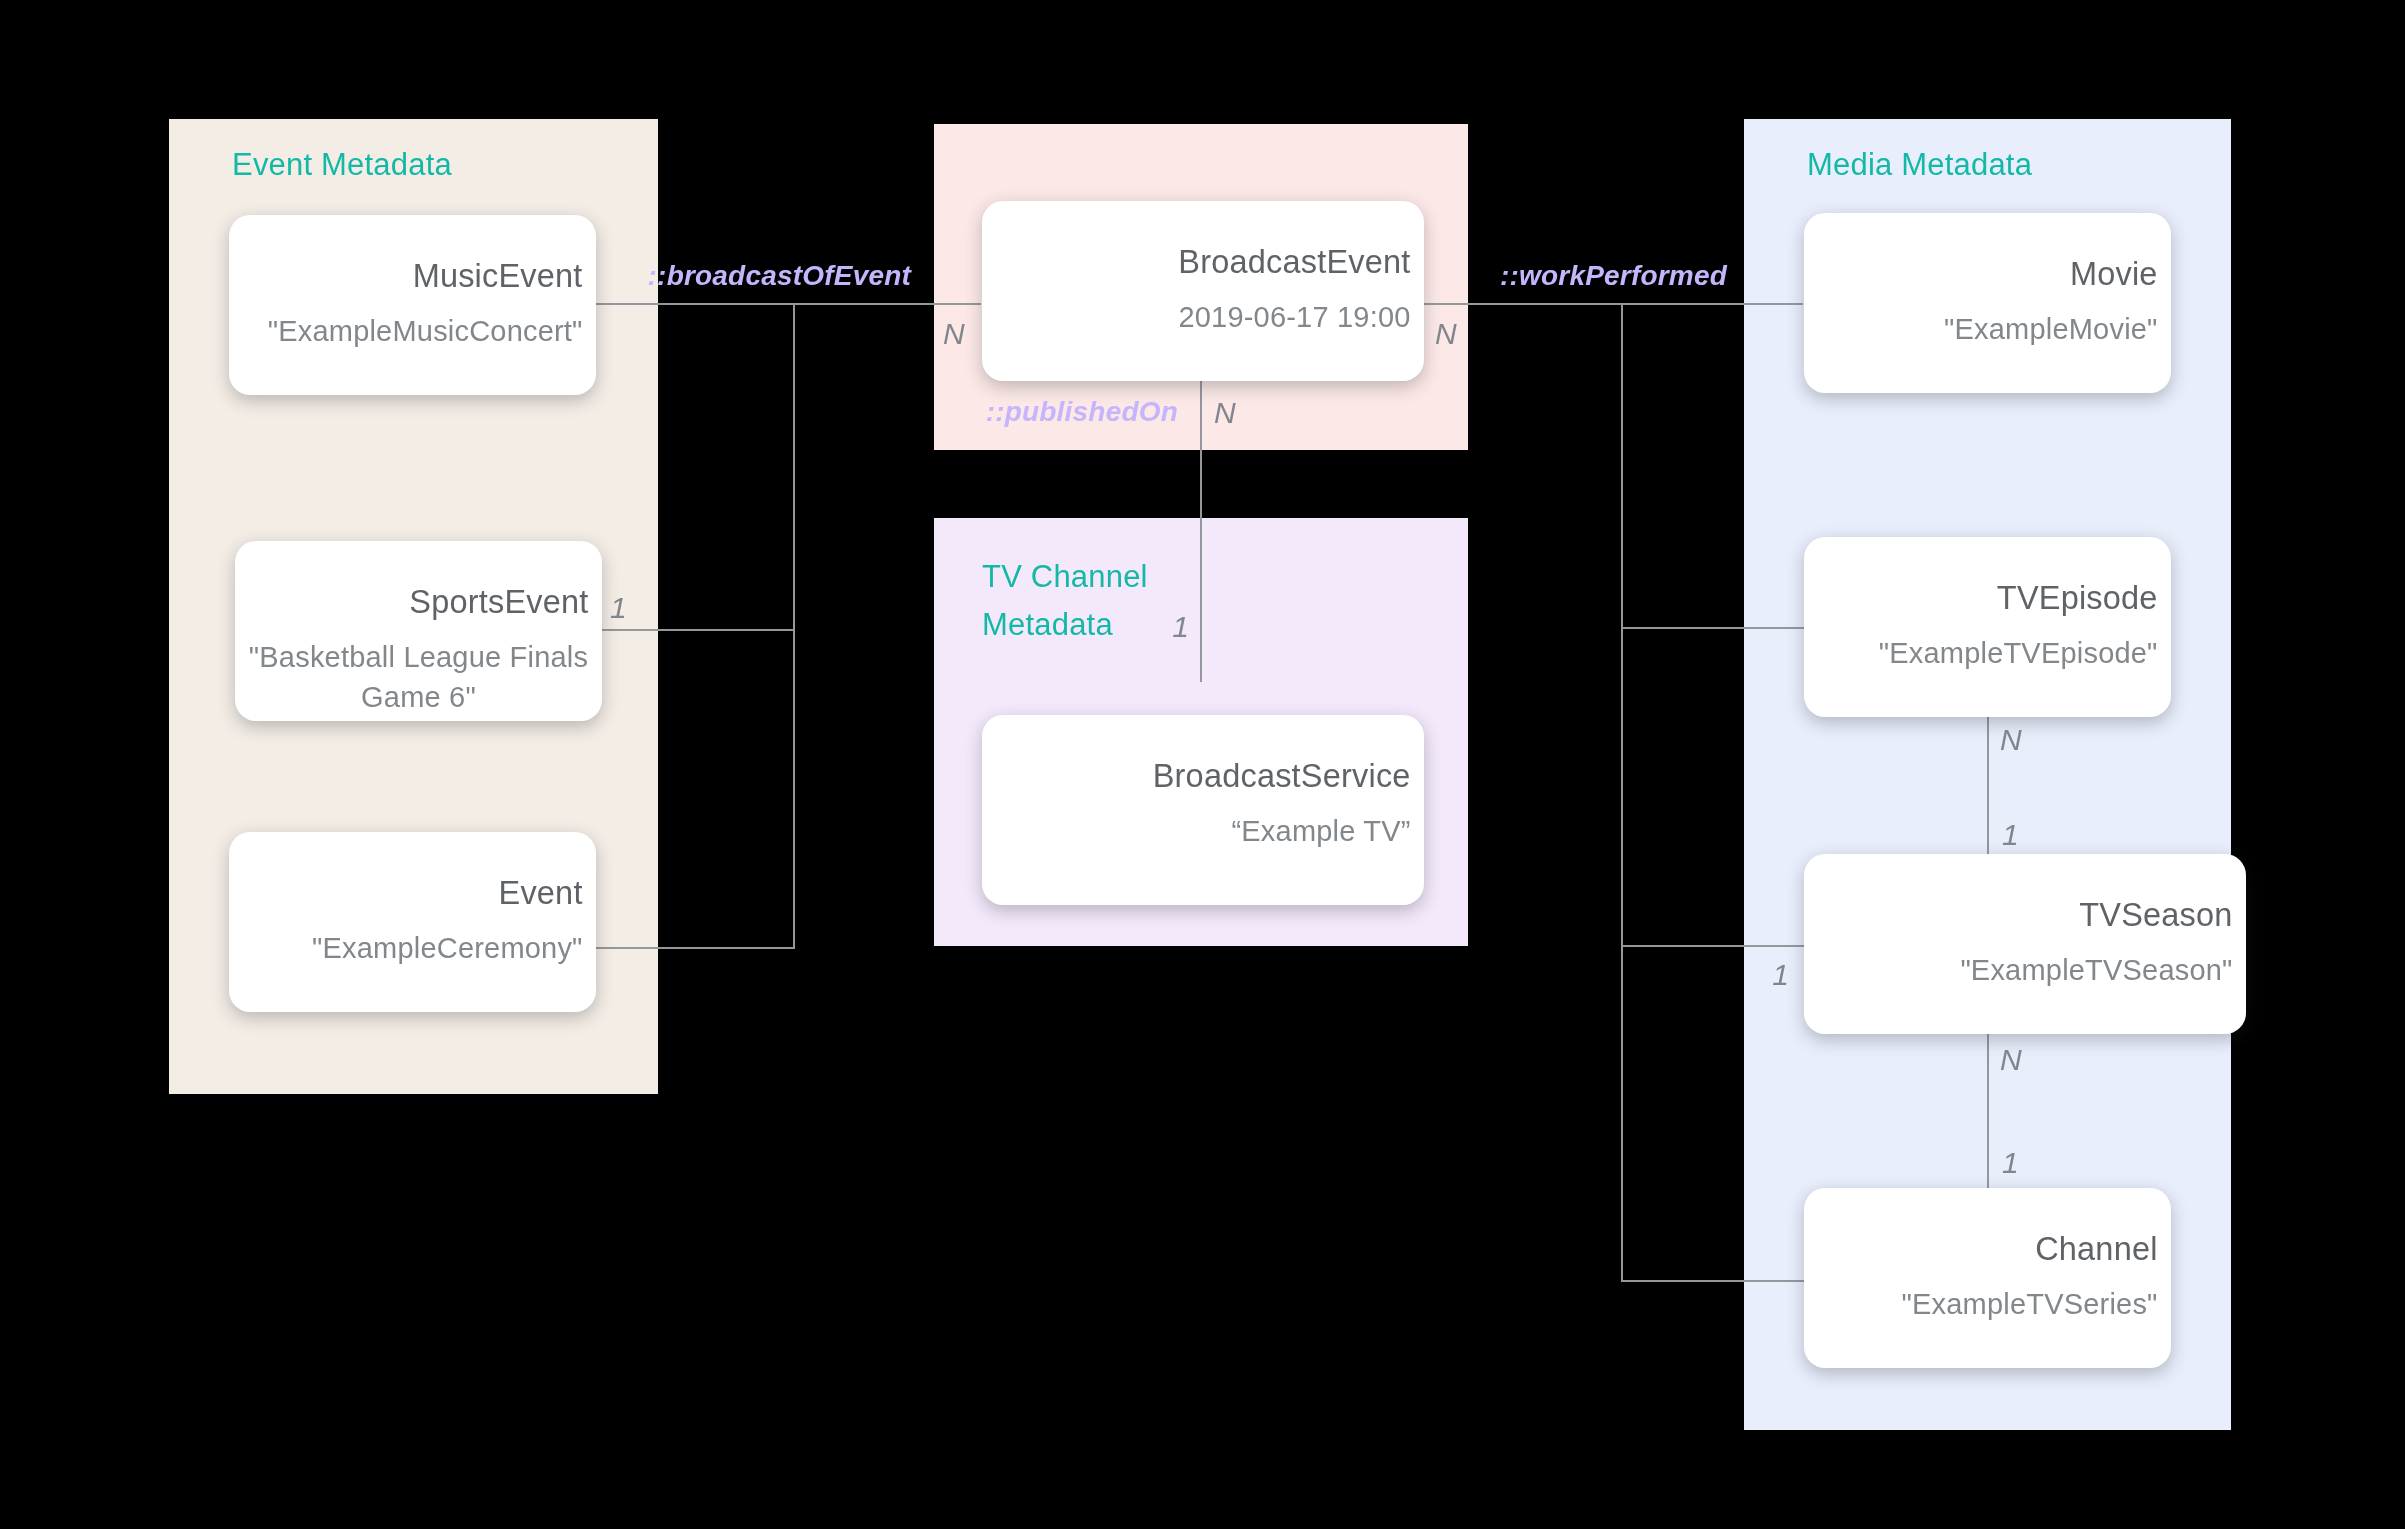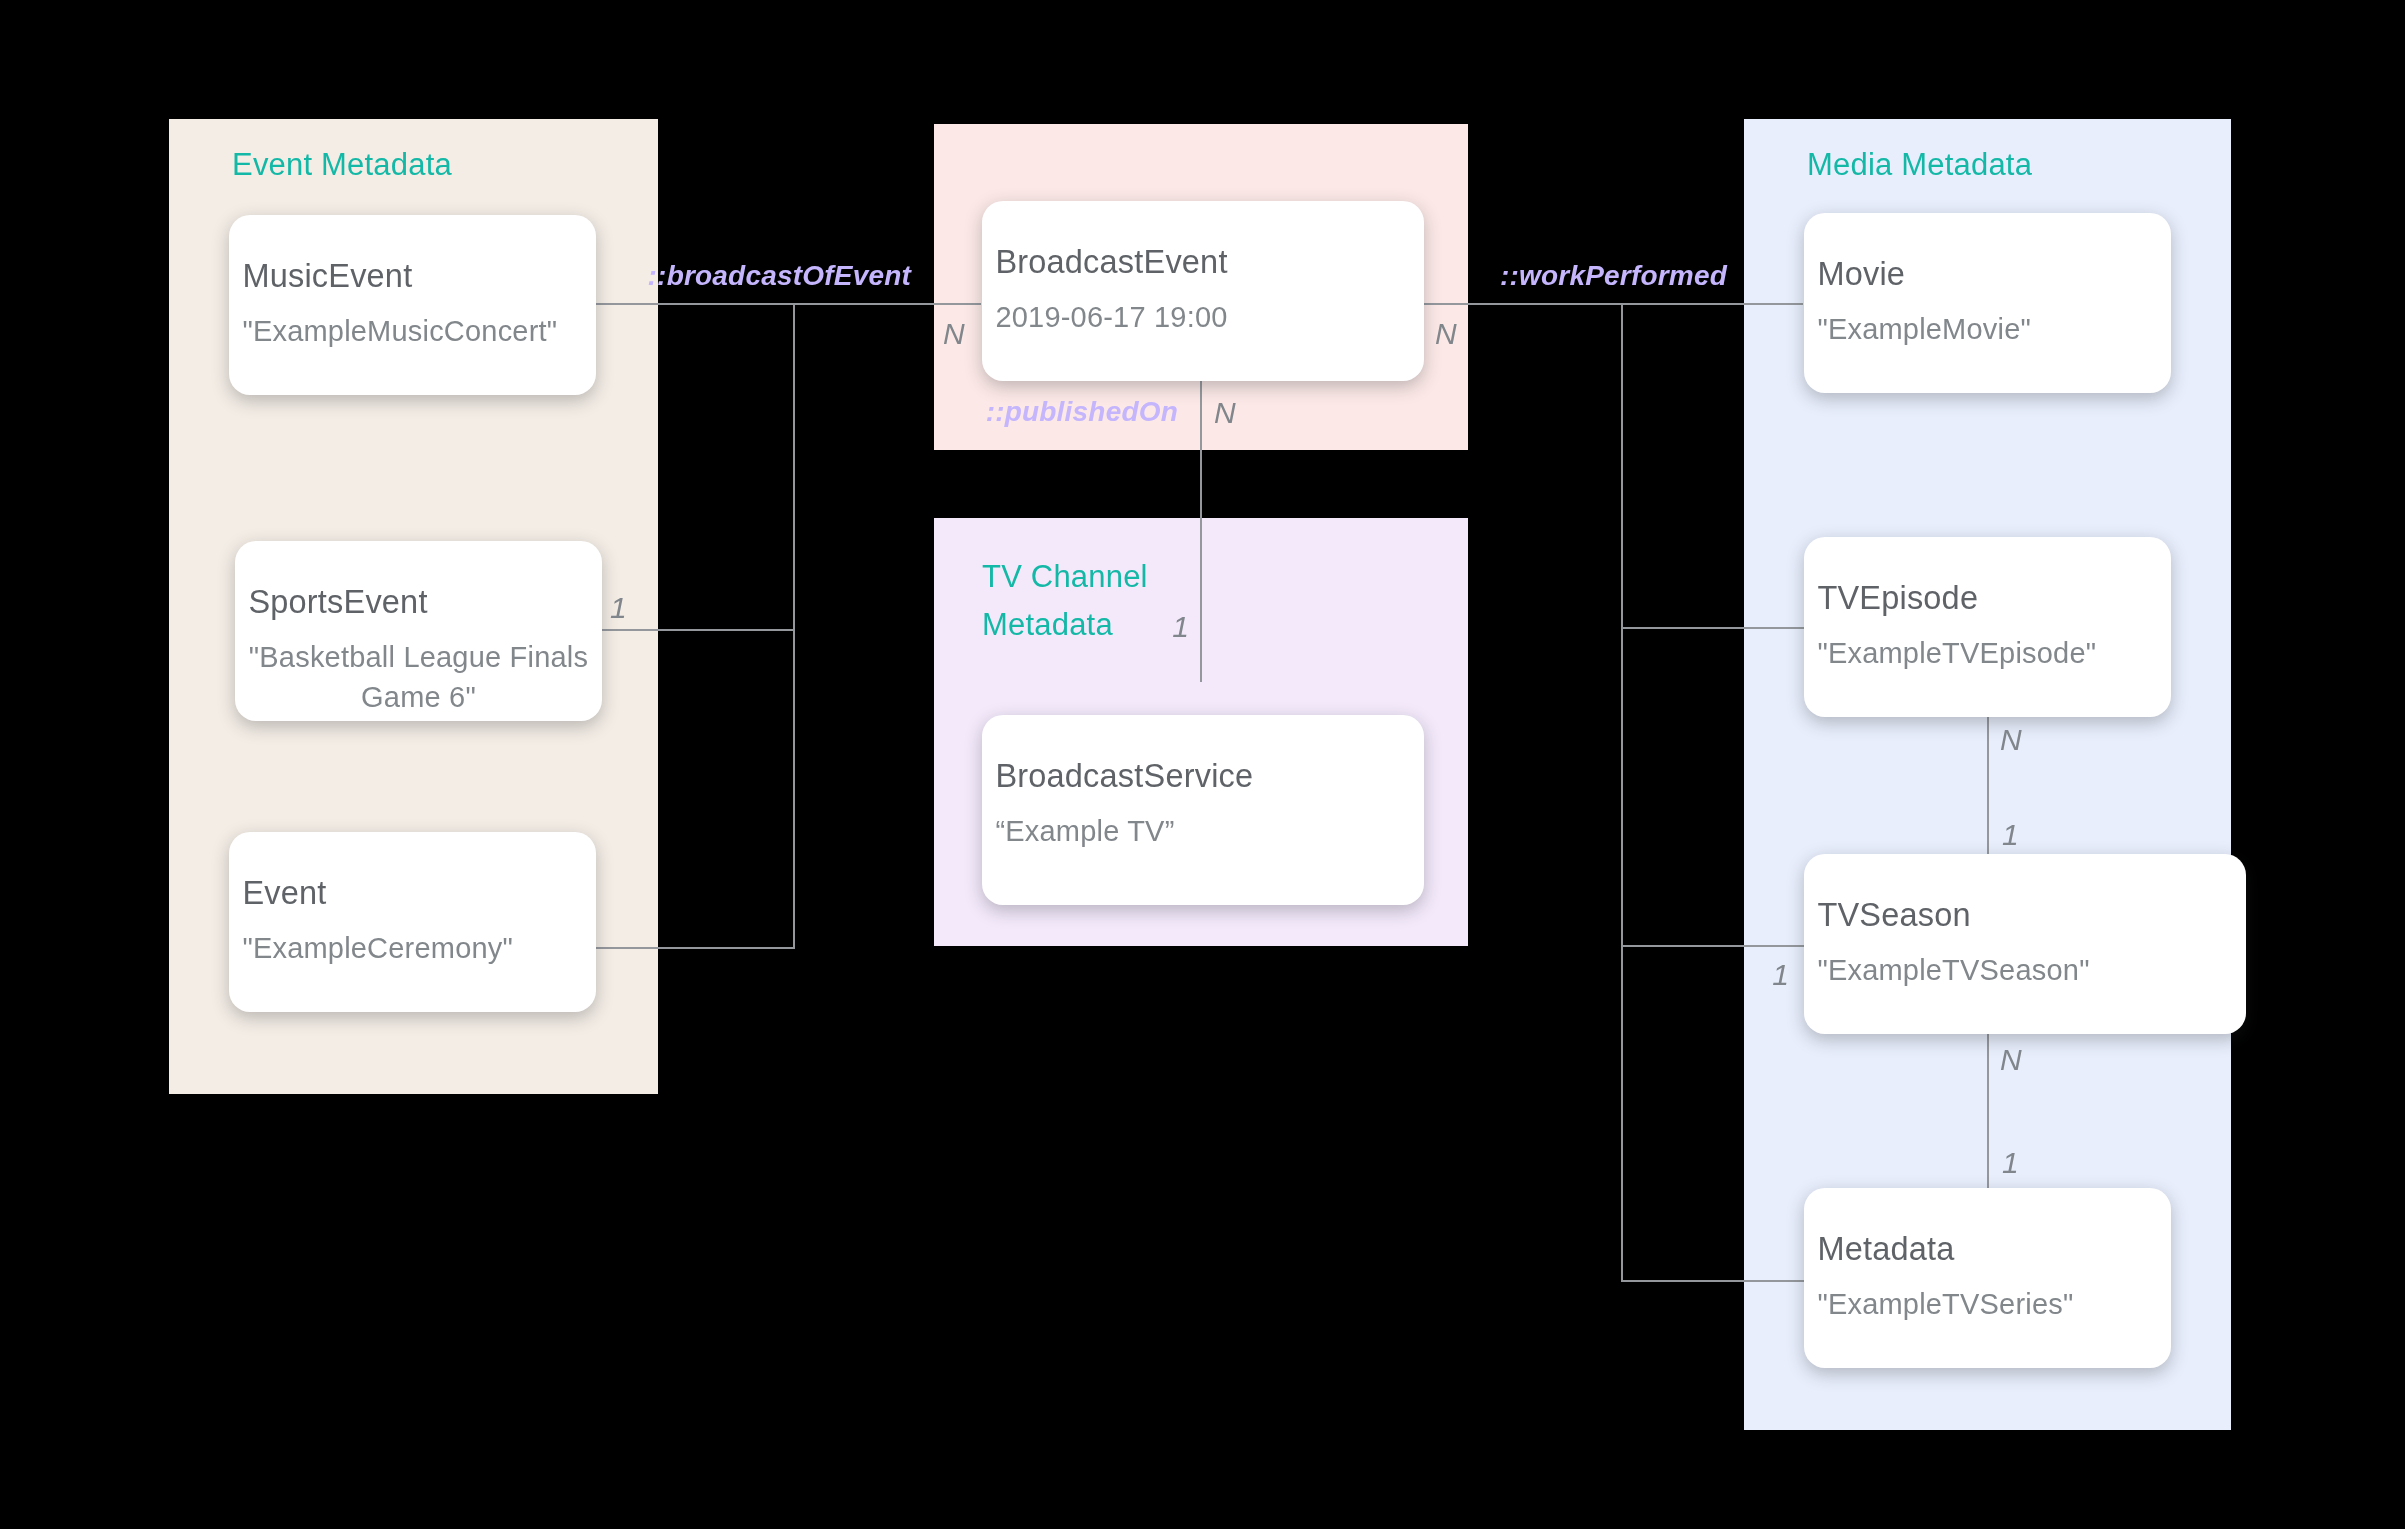--- a/index.html
+++ b/index.html
@@ -35,21 +35,21 @@
   .l-episode  {left:1621px;top:627px; width:183px;height:1.9px;}
   .l-season   {left:1621px;top:945px; width:183px;height:1.9px;}
   .l-series   {left:1621px;top:1280px;width:183px;height:1.9px;}
   .l-ep-season{left:1987px;top:717px; width:1.9px;  height:137px;}
   .l-season-series{left:1987px;top:1033px;width:1.9px;height:155px;}
 
   
   .node{
     position:absolute;z-index:3;background:#fff;border-radius:21px;
     box-shadow:0 5.7px 17px rgba(40,44,48,.28);
-    display:flex;flex-direction:column;align-items:flex-start;
+    display:flex;flex-direction:column;align-items:flex-end;
     padding:42px 13.4px 0 13.4px;box-sizing:border-box;gap:16.3px;text-align:center;
   }
   .node-label{font-size:32.5px;line-height:38px;color:#5f6368;letter-spacing:0.2px;}
   .node-value{font-size:29px;line-height:40px;color:#82878c;letter-spacing:0.2px;}
   .n-musicevent {left:229px; top:215px; width:367px;height:180px;}
   .n-sportsevent{left:235px; top:541px; width:367px;height:180px;}
   .n-event      {left:229px; top:832px; width:367px;height:180px;}
   .n-broadcastevent  {left:982px;top:201px;width:442px;height:180px;}
   .n-broadcastservice{left:982px;top:683px;width:442px;height:190px;margin-top:32px;}
   .n-movie    {left:1804px;top:213px; width:367px;height:180px;}
@@ -133,21 +133,21 @@
 </div>
 <div class="node n-tvepisode">
   <div class="node-label">TVEpisode</div>
   <div class="node-value">"ExampleTVEpisode"</div>
 </div>
 <div class="node n-tvseason">
   <div class="node-label">TVSeason</div>
   <div class="node-value">"ExampleTVSeason"</div>
 </div>
 <div class="node n-tvseries">
-  <div class="node-label">Metadata</div>
+  <div class="node-label">Channel</div>
   <div class="node-value">"ExampleTVSeries"</div>
 </div>
 
 <div class="rel-label r-broadcastofevent">::broadcastOfEvent</div>
 <div class="rel-label r-workperformed">::workPerformed</div>
 <div class="rel-label r-publishedon">::publishedOn</div>
 
 <div class="mult m-broadcast-left-n">N</div>
 <div class="mult m-broadcast-right-n">N</div>
 <div class="mult m-published-n">N</div>

